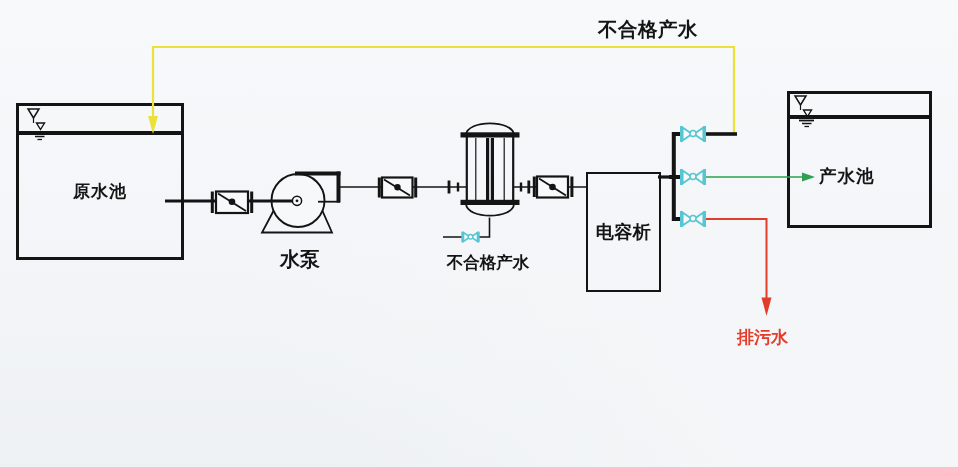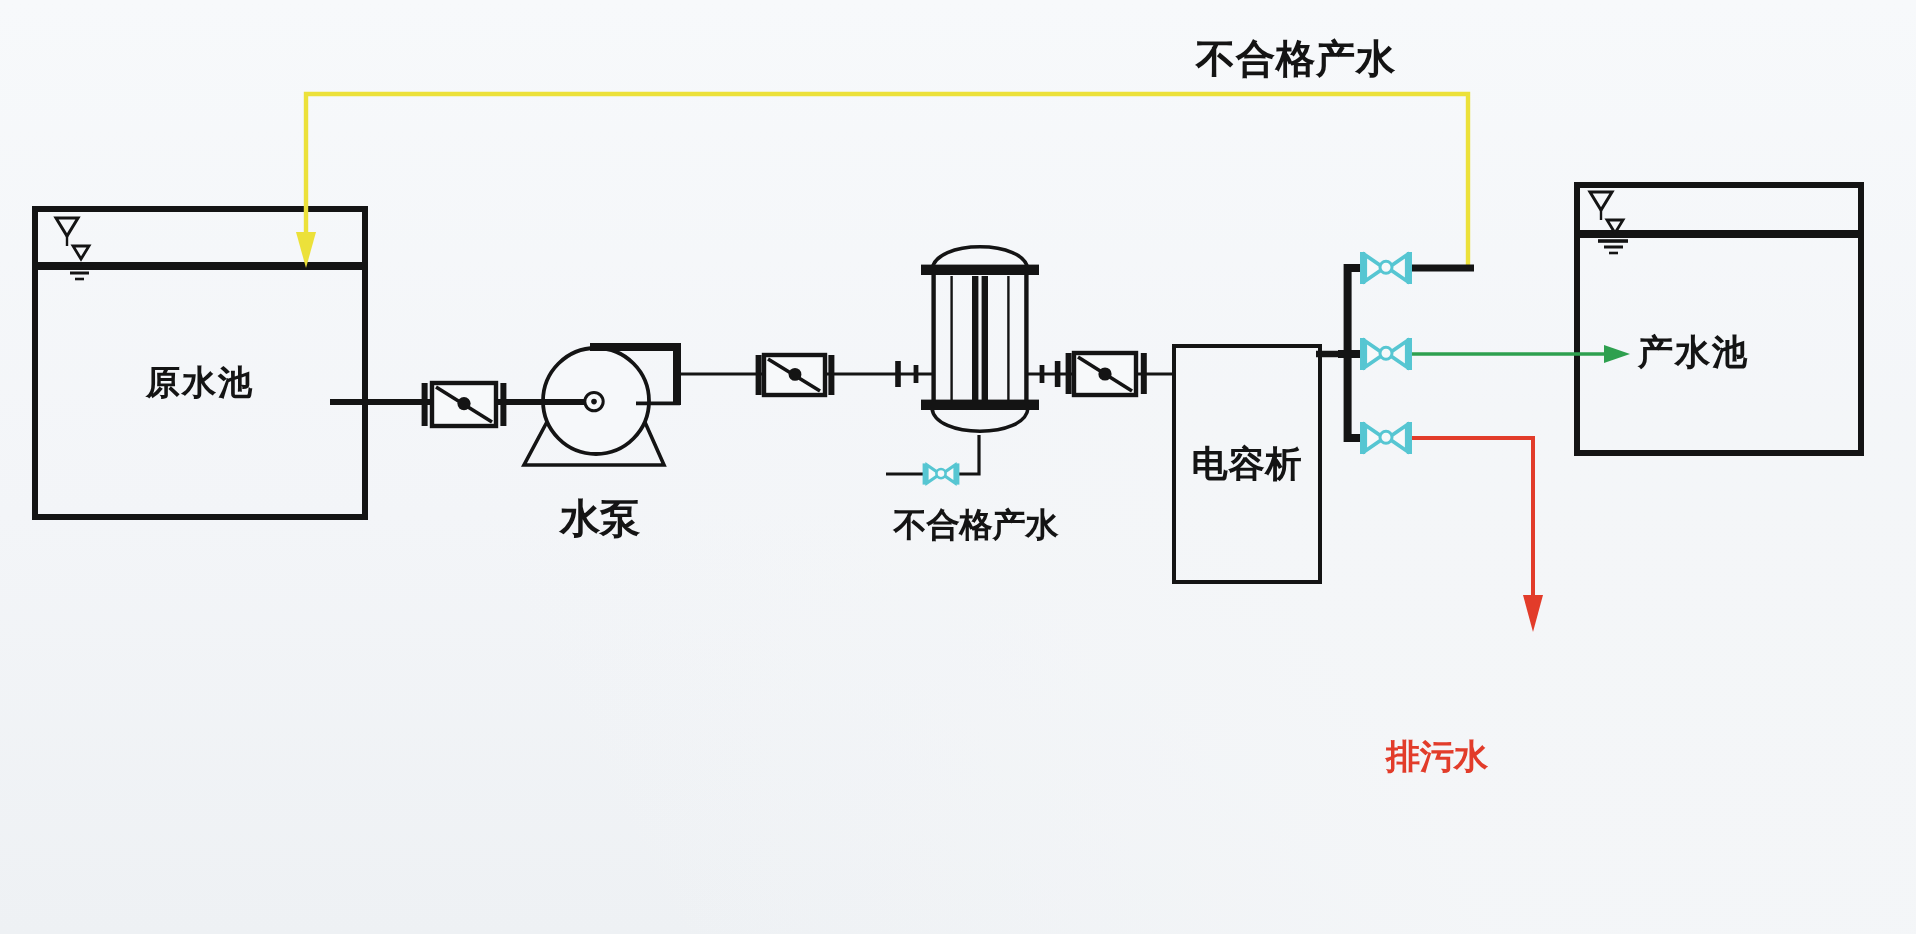--- a/index.html
+++ b/index.html
@@ -24,21 +24,21 @@
   #product-tank .tank-label{left:29px;top:70px;font-size:17.5px;text-align:center;}
   #mcdi-box{
     position:absolute;left:586px;top:128px;width:71px;height:116px;
     border:2px solid #141414;display:flex;align-items:center;justify-content:center;margin-top:44px;
   }
   #mcdi-box span{font-weight:bold;font-size:18px;letter-spacing:.5px;}
   .flow-label{position:absolute;font-weight:bold;white-space:nowrap;}
   #lbl-reject{left:598px;top:16px;font-size:19.5px;letter-spacing:.5px;}
   #lbl-pump{left:272px;top:246px;width:56px;text-align:center;font-size:20px;}
   #lbl-filter{left:436px;top:252px;width:104px;text-align:center;font-size:16.5px;}
-  #lbl-drain{left:693px;top:326px;font-size:17px;color:#e23c2a;margin-top:41px;}
+  #lbl-drain{left:737px;top:326px;font-size:17px;color:#e23c2a;}
   #diagram{position:absolute;left:0;top:0;width:958px;height:467px;}
   #slide-title{
     position:absolute;left:205px;top:390px;width:470px;text-align:center;
     font-family:"DejaVu Serif","Liberation Serif",serif;
     font-size:41px;letter-spacing:2px;color:#191919;
     text-shadow:1.5px 1px 0 rgba(110,85,55,.35);
     white-space:nowrap;
   }
 </style>
 </head>

